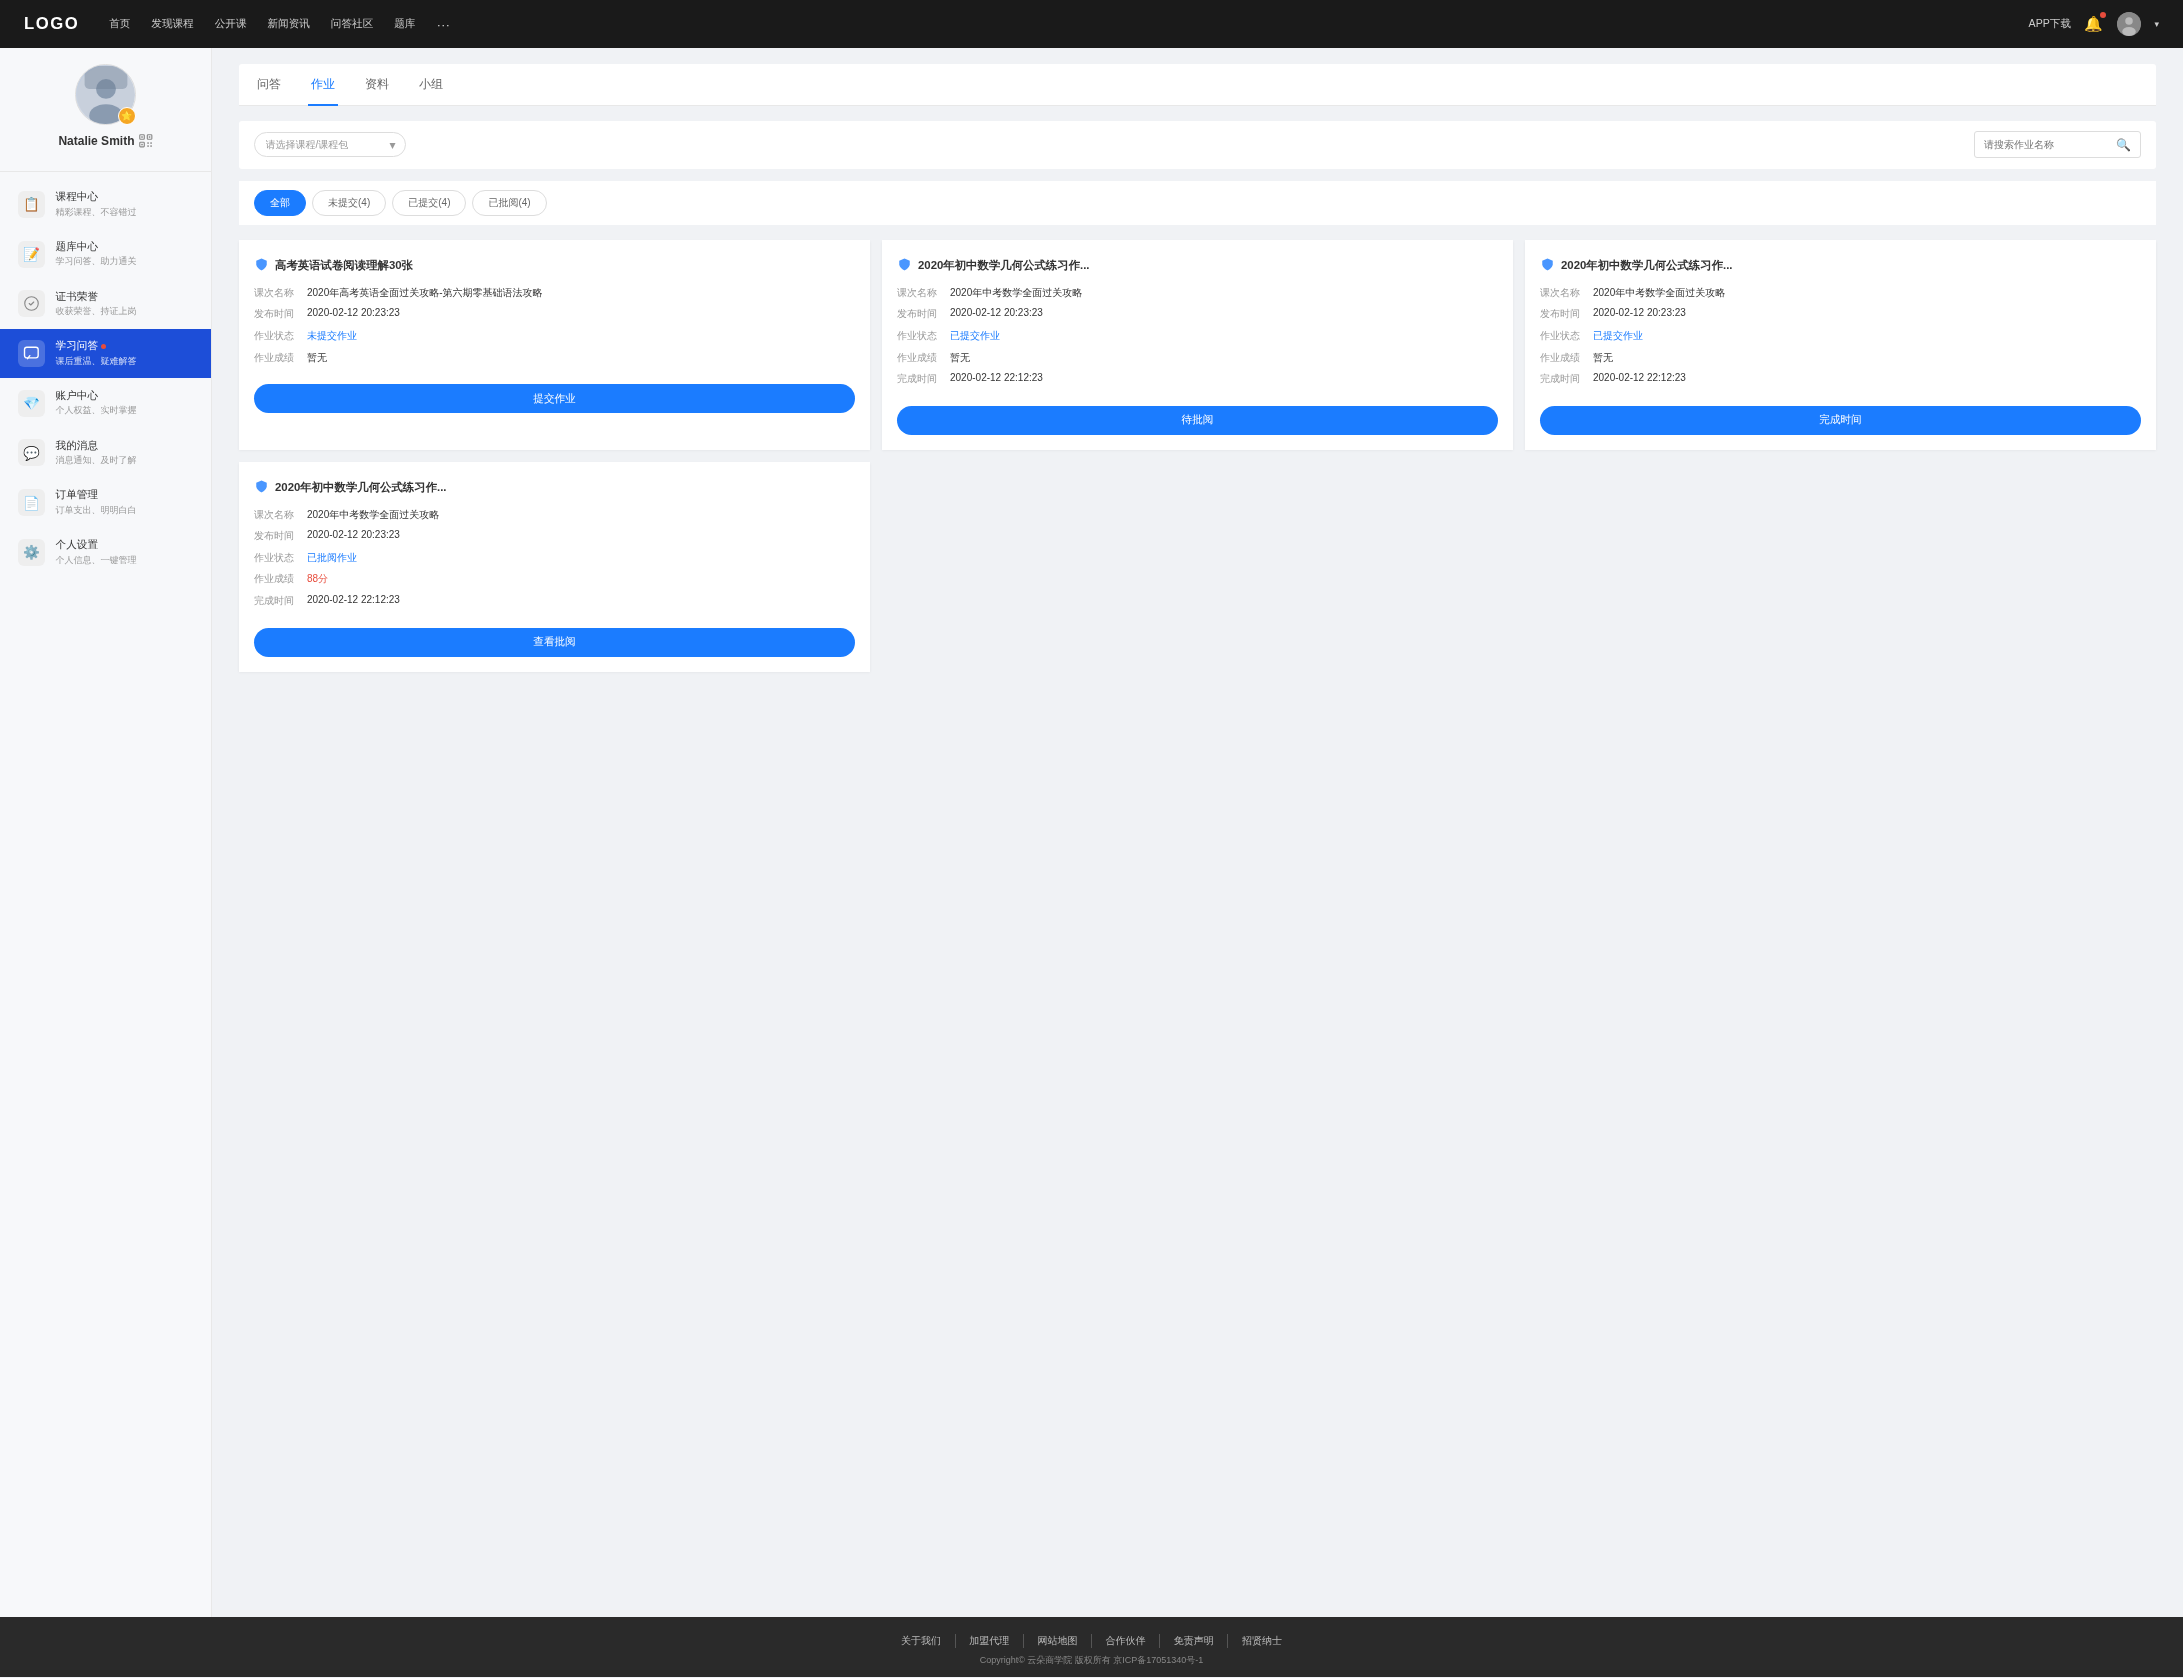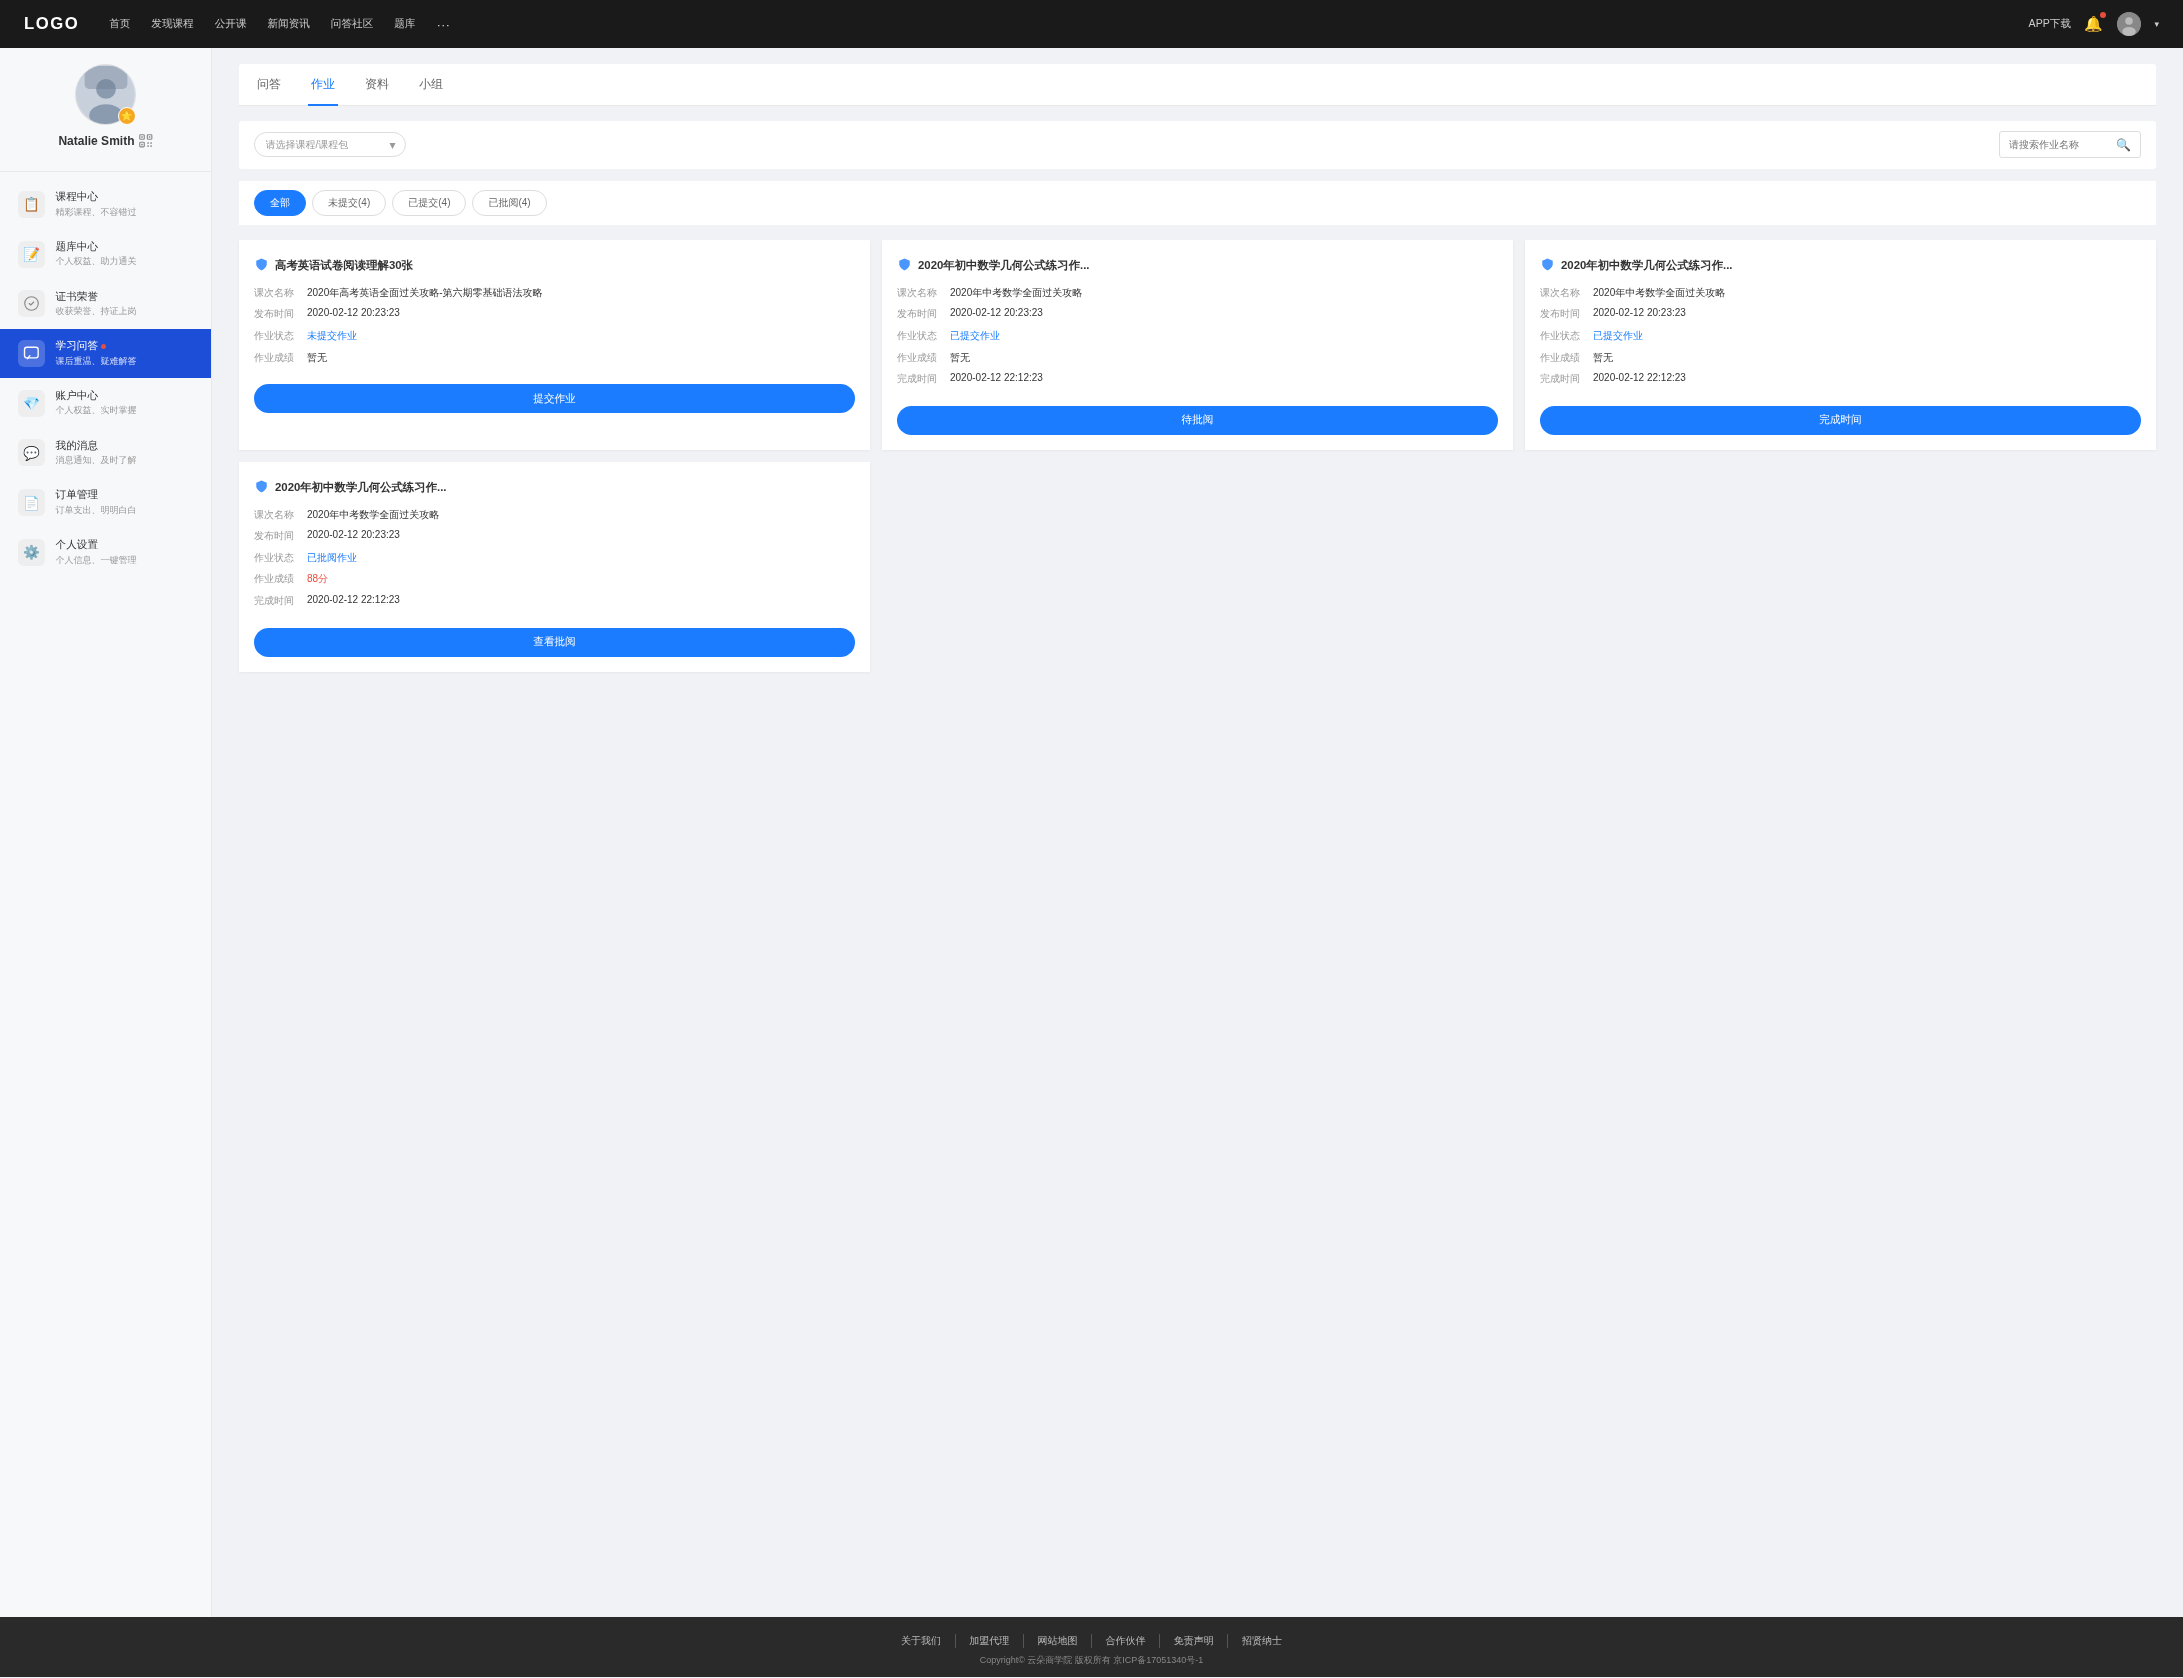--- a/index.html
+++ b/index.html
@@ -241,21 +241,21 @@
       pointer-events: none;
     }
     .search-box {
       display: flex;
       align-items: center;
       border: 0.8px solid #ddd;
       border-radius: 3px;
       padding: 5.3px 9px;
       gap: 6px;
       background: #fff;
-      width: 142px;
+      width: 167px;
     }
     .search-box input {
       border: none;
       outline: none;
       font-size: 10px;
       color: #999;
       width: 100%;
     }
     .search-icon { color: #aaa; font-size: 12px; }
 
@@ -437,21 +437,21 @@
         <div class="sidebar-item-text">
           <span class="sidebar-item-title">课程中心</span>
           <span class="sidebar-item-subtitle">精彩课程、不容错过</span>
         </div>
       </div>
 
       <div class="sidebar-item">
         <div class="sidebar-item-icon">📝</div>
         <div class="sidebar-item-text">
           <span class="sidebar-item-title">题库中心</span>
-          <span class="sidebar-item-subtitle">个人权益、助力通关</span>
+          <span class="sidebar-item-subtitle">学习问答、助力通关</span>
         </div>
       </div>
 
       <div class="sidebar-item">
         <div class="sidebar-item-icon">
           <svg width="15" height="15" viewBox="0 0 20 20" fill="none" xmlns="http://www.w3.org/2000/svg">
             <circle cx="10" cy="10" r="9" stroke="#888" stroke-width="1.5" fill="none"></circle>
             <path d="M7 10l2 2 4-4" stroke="#888" stroke-width="1.5" stroke-linecap="round" stroke-linejoin="round"></path>
           </svg>
         </div>

